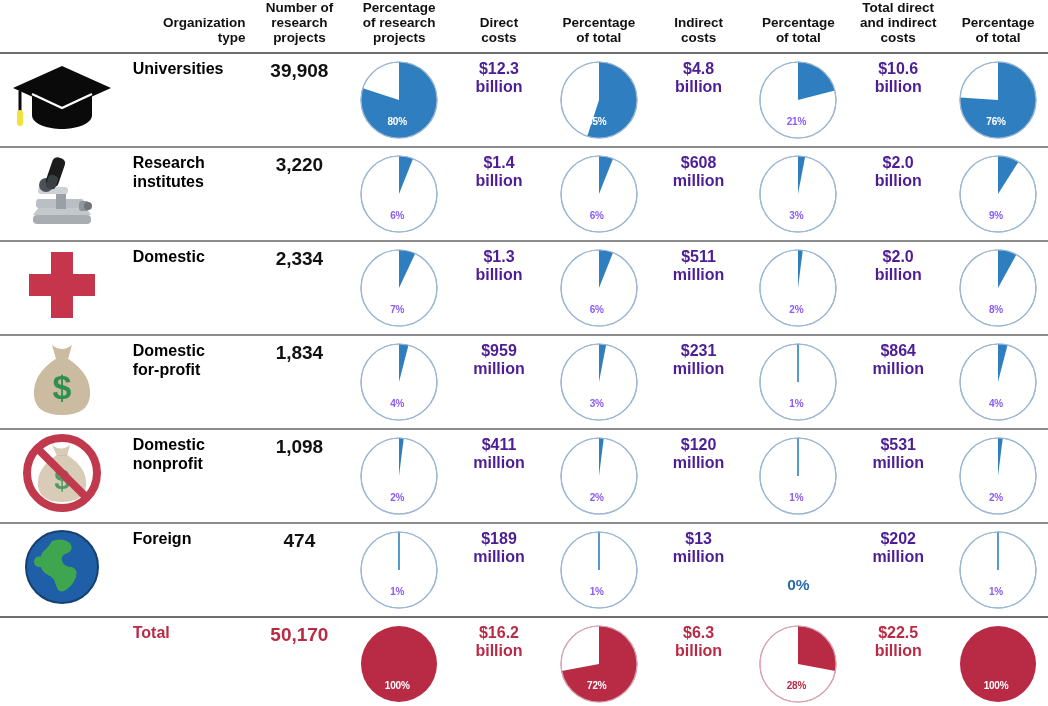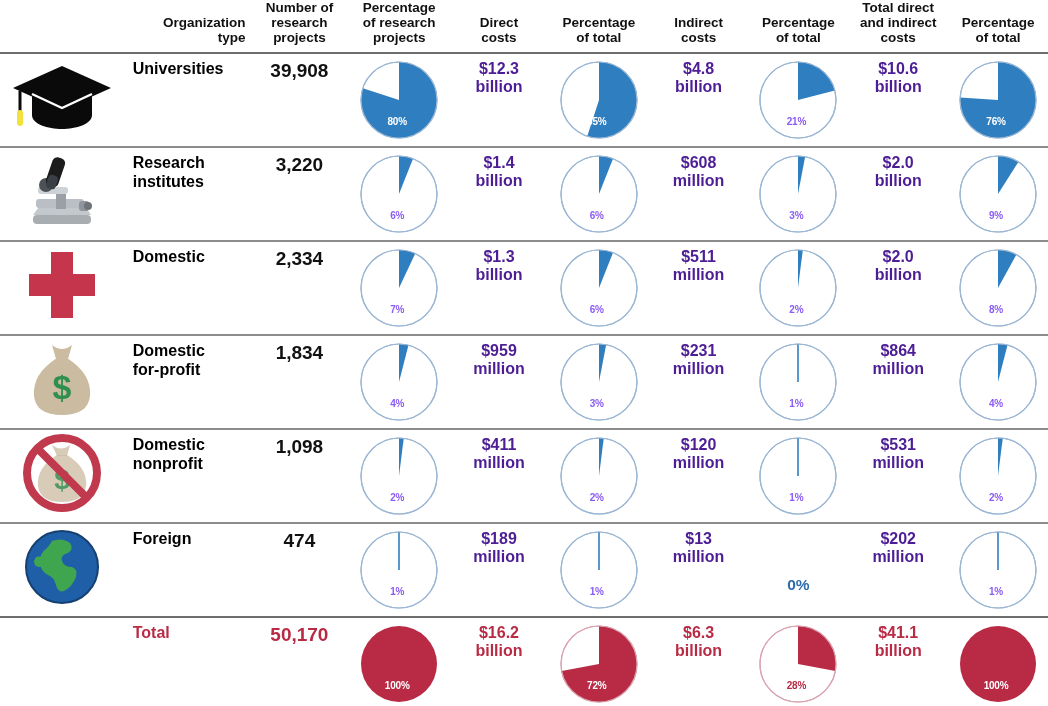--- a/index.html
+++ b/index.html
@@ -612,21 +612,21 @@
             <div class="pie-wrap">
               <svg width="80" height="80" viewBox="0 0 80 80">
                 <circle cx="40" cy="40" r="38" fill="#ffffff" stroke="#d9a4b0" stroke-width="1.2"></circle>
                 <path d="M 40 40 L 40 2 A 38 38 0 0 1 77.33 47.12 Z" fill="#b92a45"></path>
                 <circle cx="40" cy="40" r="38" fill="none" stroke="#d9a4b0" stroke-width="1.2"></circle>
               </svg>
               <div class="pie-label outside">28%</div>
             </div>
           </td>
           <td class="cell-cost">
-            <div>$41.1</div>
+            <div>$22.5</div>
             <div>billion</div>
           </td>
           <td class="cell-pie">
             <div class="pie-wrap">
               <svg width="80" height="80" viewBox="0 0 80 80">
                 <circle cx="40" cy="40" r="38" fill="#b92a45"></circle>
               </svg>
               <div class="pie-label inside">100%</div>
             </div>
           </td>

